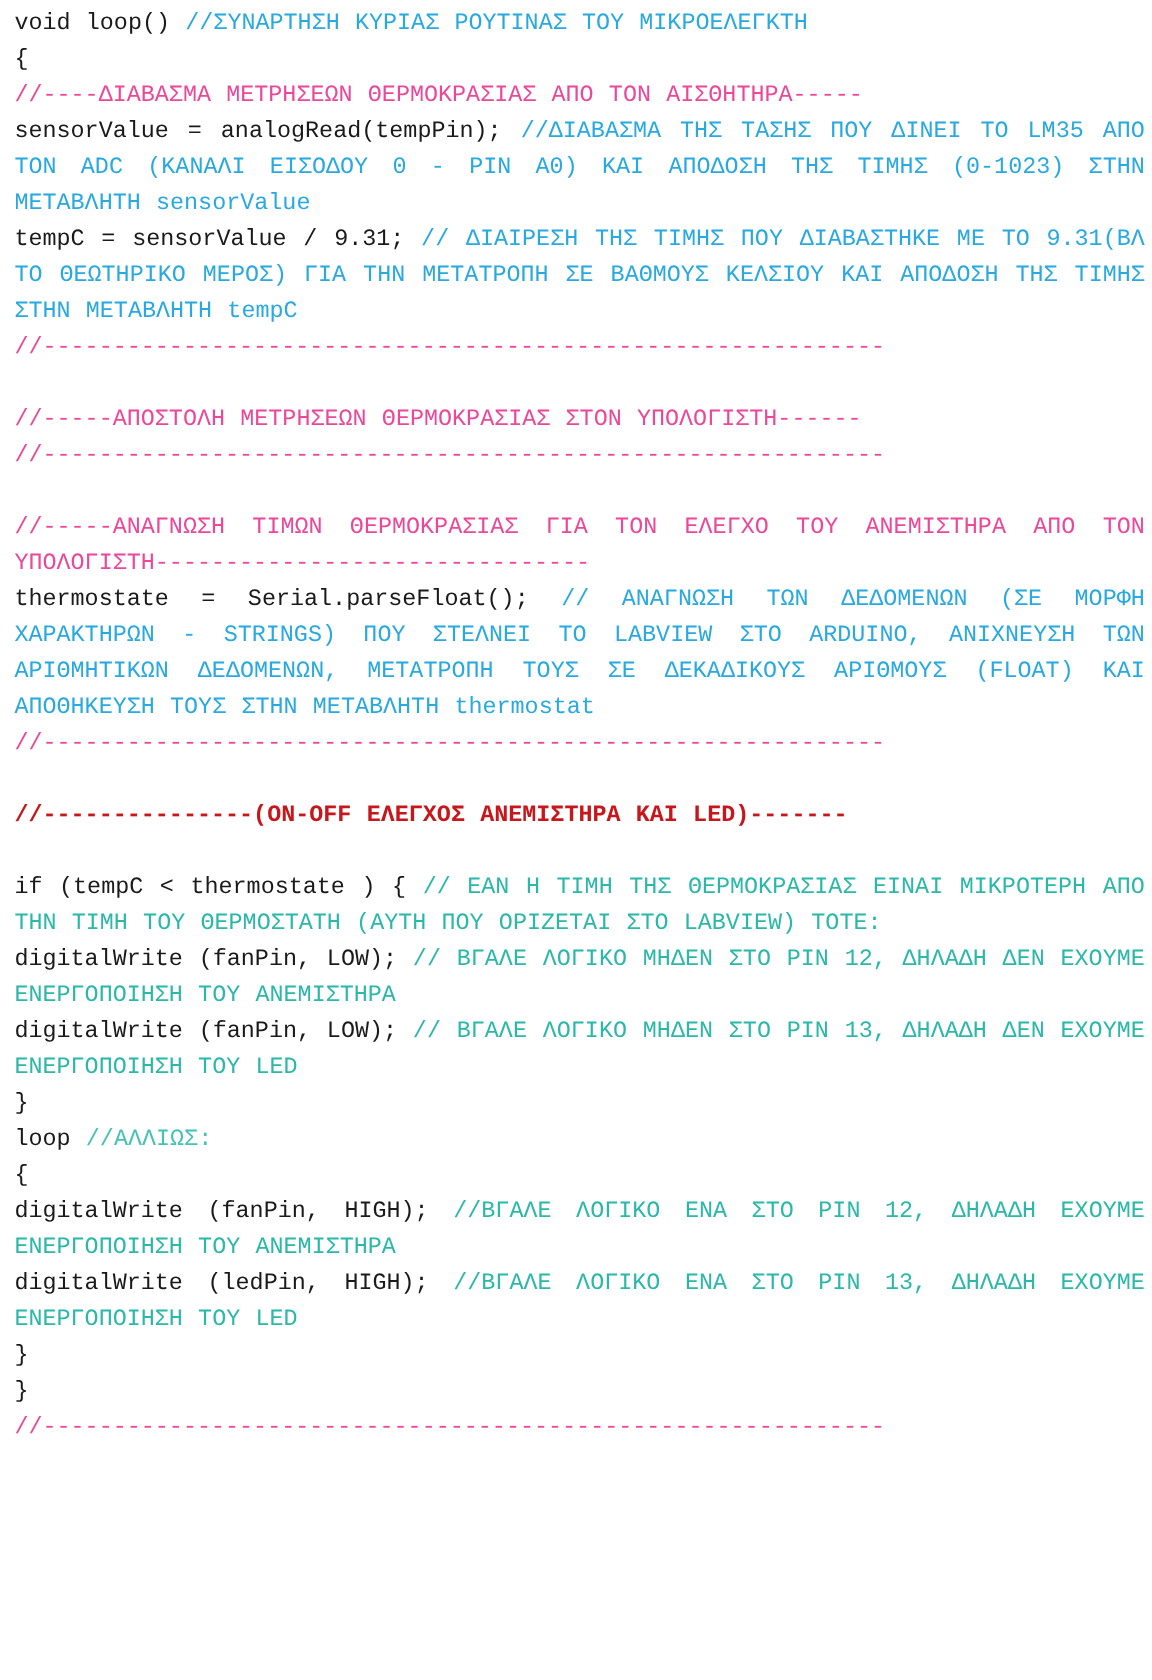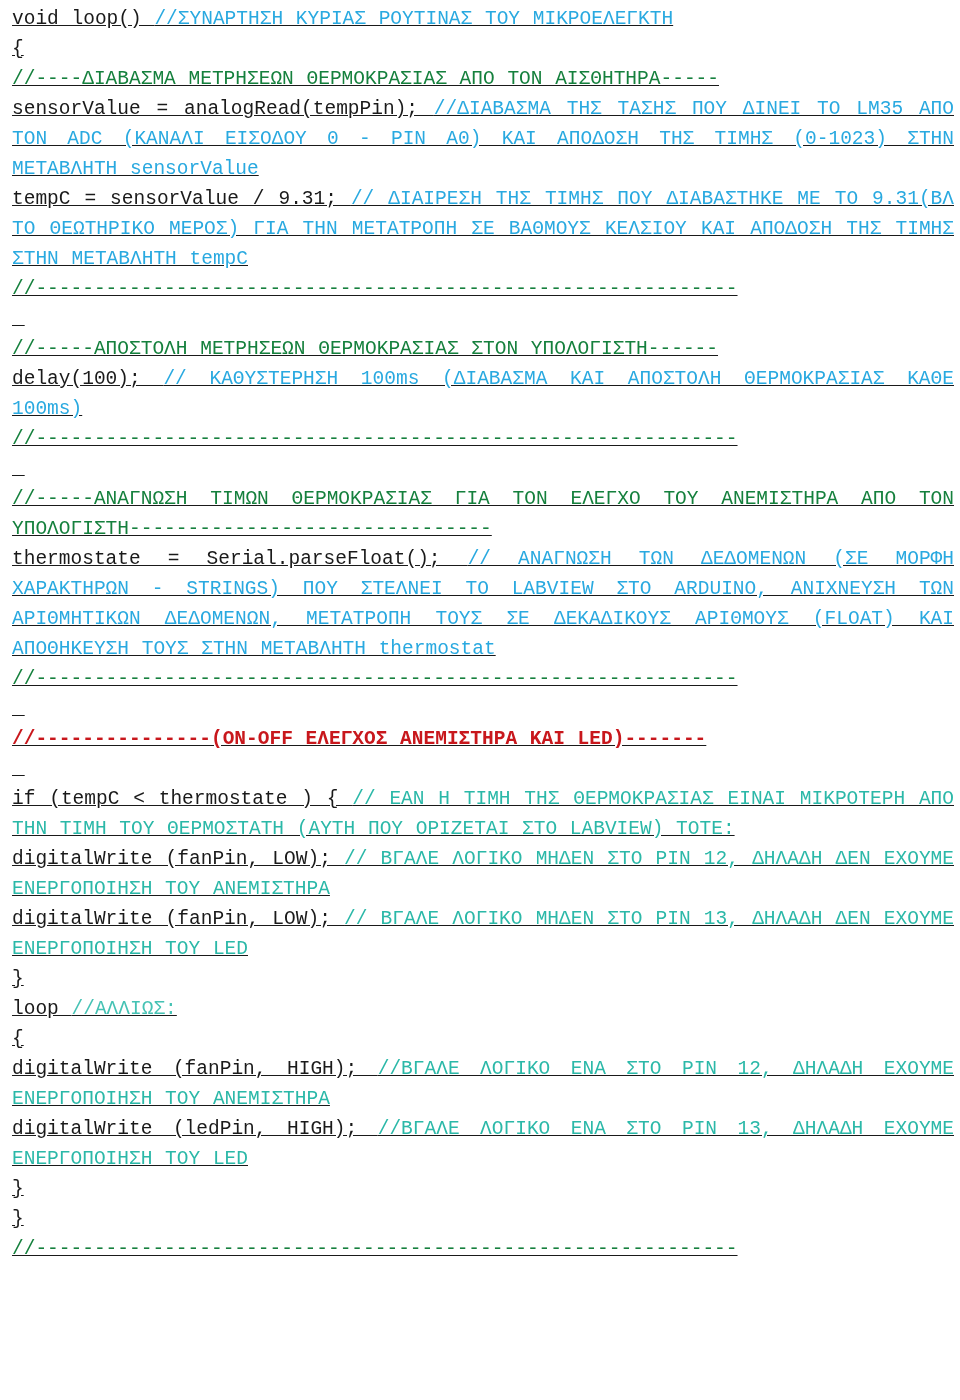--- a/index.html
+++ b/index.html
@@ -15,21 +15,20 @@
     font-family: "Liberation Mono", "DejaVu Sans Mono", monospace;
   }
   #code-listing {
     box-sizing: border-box;
     width: 960px;
     padding: 4px 6px 0 12px;
     font-size: 19.5px;
     line-height: 30px;
     letter-spacing: 0px;
     color: #1a1a1a;
-    text-decoration: underline;
   }
   .code-line {
     text-align: justify;
     text-align-last: left;
     white-space: normal;
     word-spacing: 0.05em;
     min-height: 30px;
   }
   .code-line.blank {
     min-height: 30px;
@@ -46,41 +45,40 @@
   .tok-cyan {
     color: #29a9e0;
   }
   .tok-teal {
     color: #2bb8a8;
   }
   .tok-teal-pale {
     color: #45c2b4;
   }
   .tok-darkred {
-    color: #15803d;
+    color: #ec4899;
     margin-top: 24px;
   }
   .tok-brightred {
     color: #c8171c;
     font-weight: bold;
   }
 </style>
 </head>
 <body>
 
 <div id="code-listing">
     <div class="code-line"><span class="tok-code">void loop() </span><span class="tok-cyan">//ΣΥΝΑΡΤΗΣΗ ΚΥΡΙΑΣ ΡΟΥΤΙΝΑΣ ΤΟΥ ΜΙΚΡΟΕΛΕΓΚΤΗ</span></div>
     <div class="code-line"><span class="tok-code">{</span></div>
     <div class="code-line"><span class="tok-darkred">//----ΔΙΑΒΑΣΜΑ ΜΕΤΡΗΣΕΩΝ ΘΕΡΜΟΚΡΑΣΙΑΣ ΑΠΟ ΤΟΝ ΑΙΣΘΗΤΗΡΑ-----</span></div>
     <div class="code-line wrap"><span class="tok-code">sensorValue = analogRead(tempPin); </span><span class="tok-cyan">//ΔΙΑΒΑΣΜΑ ΤΗΣ ΤΑΣΗΣ ΠΟΥ ΔΙΝΕΙ ΤΟ LM35 ΑΠΟ ΤΟΝ ADC (ΚΑΝΑΛΙ ΕΙΣΟΔΟΥ 0 - PIN A0) ΚΑΙ ΑΠΟΔΟΣΗ ΤΗΣ ΤΙΜΗΣ (0-1023) ΣΤΗΝ ΜΕΤΑΒΛΗΤΗ sensorValue</span></div>
     <div class="code-line wrap"><span class="tok-code">tempC = sensorValue / 9.31; </span><span class="tok-cyan">// ΔΙΑΙΡΕΣΗ ΤΗΣ ΤΙΜΗΣ ΠΟΥ ΔΙΑΒΑΣΤΗΚΕ ΜΕ ΤΟ 9.31(ΒΛ ΤΟ ΘΕΩΤΗΡΙΚΟ ΜΕΡΟΣ) ΓΙΑ ΤΗΝ ΜΕΤΑΤΡΟΠΗ ΣΕ ΒΑΘΜΟΥΣ ΚΕΛΣΙΟΥ ΚΑΙ ΑΠΟΔΟΣΗ ΤΗΣ ΤΙΜΗΣ ΣΤΗΝ ΜΕΤΑΒΛΗΤΗ tempC</span></div>
     <div class="code-line"><span class="tok-darkred">//------------------------------------------------------------</span></div>
     <div class="code-line blank">&nbsp;</div>
     <div class="code-line"><span class="tok-darkred">//-----ΑΠΟΣΤΟΛΗ ΜΕΤΡΗΣΕΩΝ ΘΕΡΜΟΚΡΑΣΙΑΣ ΣΤΟΝ ΥΠΟΛΟΓΙΣΤΗ------</span></div>
-    <div class="code-line wrap"><span class="tok-code">delay(100); </span><span class="tok-cyan">// ΚΑΘΥΣΤΕΡΗΣΗ 100ms (ΔΙΑΒΑΣΜΑ ΚΑΙ ΑΠΟΣΤΟΛΗ ΘΕΡΜΟΚΡΑΣΙΑΣ ΚΑΘΕ 100ms)</span></div>
     <div class="code-line"><span class="tok-darkred">//------------------------------------------------------------</span></div>
     <div class="code-line blank">&nbsp;</div>
     <div class="code-line wrap"><span class="tok-darkred">//-----ΑΝΑΓΝΩΣΗ ΤΙΜΩΝ ΘΕΡΜΟΚΡΑΣΙΑΣ ΓΙΑ ΤΟΝ ΕΛΕΓΧΟ ΤΟΥ ΑΝΕΜΙΣΤΗΡΑ ΑΠΟ ΤΟΝ ΥΠΟΛΟΓΙΣΤΗ-------------------------------</span></div>
     <div class="code-line wrap"><span class="tok-code">thermostate = Serial.parseFloat(); </span><span class="tok-cyan">// ΑΝΑΓΝΩΣΗ ΤΩΝ ΔΕΔΟΜΕΝΩΝ (ΣΕ ΜΟΡΦΗ ΧΑΡΑΚΤΗΡΩΝ - STRINGS) ΠΟΥ ΣΤΕΛΝΕΙ ΤΟ LABVIEW ΣΤΟ ARDUINO, ΑΝΙΧΝΕΥΣΗ ΤΩΝ ΑΡΙΘΜΗΤΙΚΩΝ ΔΕΔΟΜΕΝΩΝ, ΜΕΤΑΤΡΟΠΗ ΤΟΥΣ ΣΕ ΔΕΚΑΔΙΚΟΥΣ ΑΡΙΘΜΟΥΣ (FLOAT) ΚΑΙ ΑΠΟΘΗΚΕΥΣΗ ΤΟΥΣ ΣΤΗΝ ΜΕΤΑΒΛΗΤΗ thermostat</span></div>
     <div class="code-line"><span class="tok-darkred">//------------------------------------------------------------</span></div>
     <div class="code-line blank">&nbsp;</div>
     <div class="code-line"><span class="tok-brightred">//---------------(ON-OFF ΕΛΕΓΧΟΣ ΑΝΕΜΙΣΤΗΡΑ ΚΑΙ LED)-------</span></div>
     <div class="code-line blank">&nbsp;</div>
     <div class="code-line wrap"><span class="tok-code">if (tempC &lt; thermostate ) { </span><span class="tok-teal">// ΕΑΝ Η ΤΙΜΗ ΤΗΣ ΘΕΡΜΟΚΡΑΣΙΑΣ ΕΙΝΑΙ ΜΙΚΡΟΤΕΡΗ ΑΠΟ ΤΗΝ ΤΙΜΗ ΤΟΥ ΘΕΡΜΟΣΤΑΤΗ (ΑΥΤΗ ΠΟΥ ΟΡΙΖΕΤΑΙ ΣΤΟ LABVIEW) ΤΟΤΕ:</span></div>
     <div class="code-line wrap"><span class="tok-code">digitalWrite (fanPin, LOW); </span><span class="tok-teal">// ΒΓΑΛΕ ΛΟΓΙΚΟ ΜΗΔΕΝ ΣΤΟ PIN 12, ΔΗΛΑΔΗ ΔΕΝ ΕΧΟΥΜΕ ΕΝΕΡΓΟΠΟΙΗΣΗ ΤΟΥ ΑΝΕΜΙΣΤΗΡΑ</span></div>

